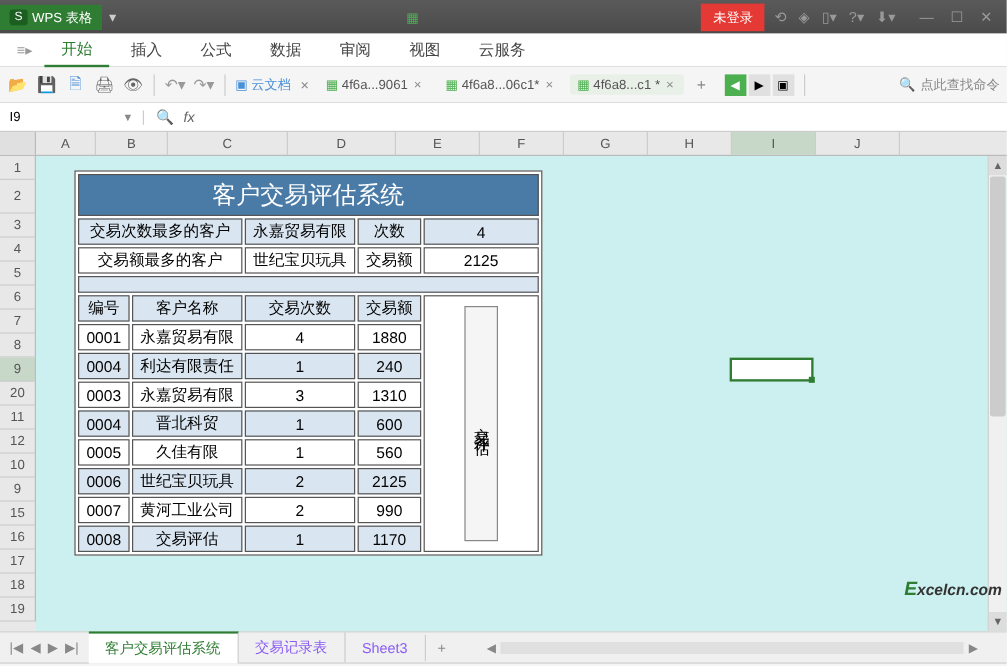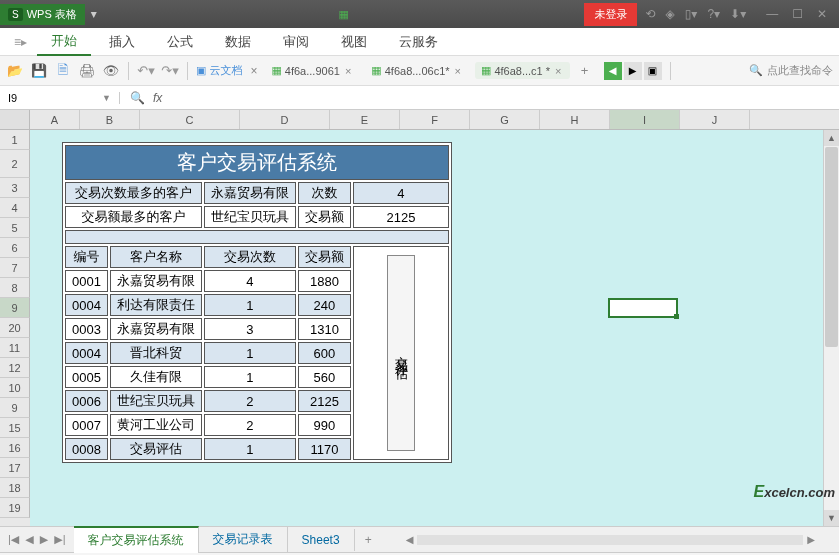--- a/index.html
+++ b/index.html
@@ -70,21 +70,21 @@
     
     
     .vscroll { width: 16px; background: #f0f0f0; position: absolute; right: 0; top: 20px; bottom: 0; border-left: 1px solid #ccc; }
     .vscroll-btn { height: 16px; background: #ddd; text-align: center; font-size: 9px; line-height: 16px; color: #666; cursor: pointer; }
     .vscroll-thumb { background: #ccc; margin: 1px; border-radius: 2px; }
     
     
     .sheet-bar { height: 26px; background: #f0f0f0; border-top: 1px solid #ccc; display: flex; align-items: center; }
     .sheet-nav { display: flex; gap: 2px; padding: 0 6px; color: #888; }
     .sheet-nav span { cursor: pointer; font-size: 11px; padding: 2px; }
-    .sheet-tab { padding: 4px 14px; font-size: 12px; cursor: pointer; border-right: 1px solid #ccc; color: #0369a1; }
+    .sheet-tab { padding: 4px 14px; font-size: 12px; cursor: pointer; border-right: 1px solid #ccc; color: #8b5cf6; }
     .sheet-tab.active { background: #fff; color: #2e7d32; border-top: 2px solid #2e7d32; }
     .sheet-add { padding: 4px 10px; cursor: pointer; color: #888; }
     .hscroll { flex: 1; display: flex; align-items: center; padding: 0 20px; }
     .hscroll-track { flex: 1; height: 10px; background: #e0e0e0; position: relative; }
     .hscroll-nav { color: #888; padding: 0 4px; cursor: pointer; font-size: 10px; }
     
     
     .status-bar { height: 23px; background: #f5f5f5; border-top: 1px solid #ccc; display: flex; align-items: center; padding: 0 10px; gap: 10px; color: #888; font-size: 11px; }
     
     

